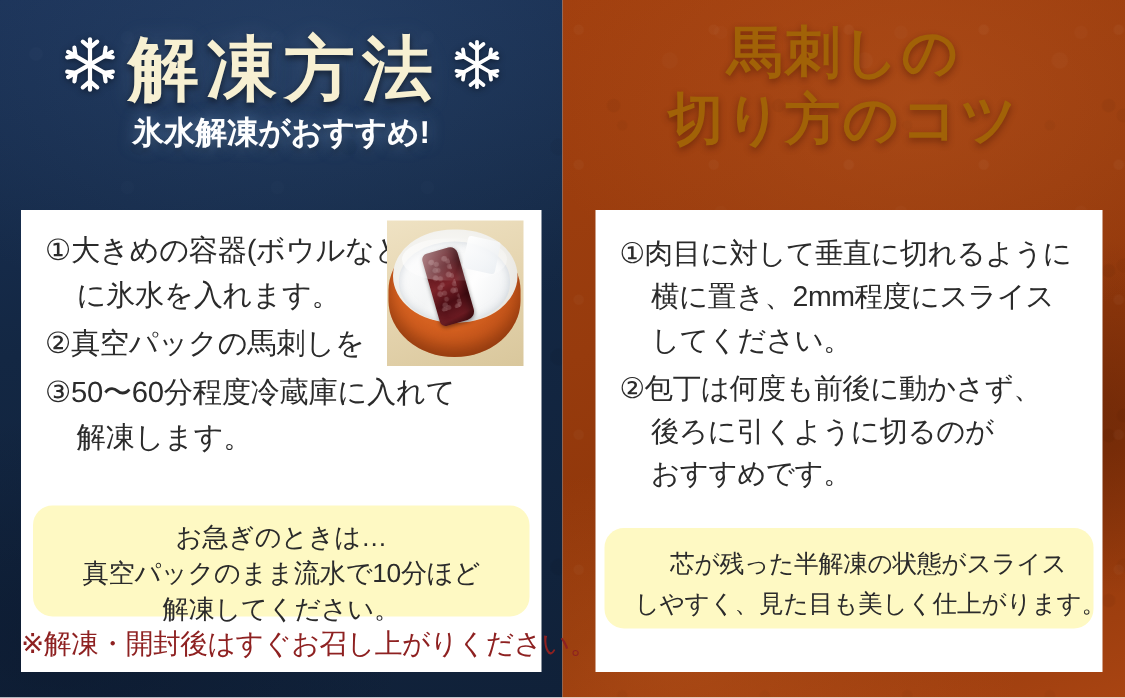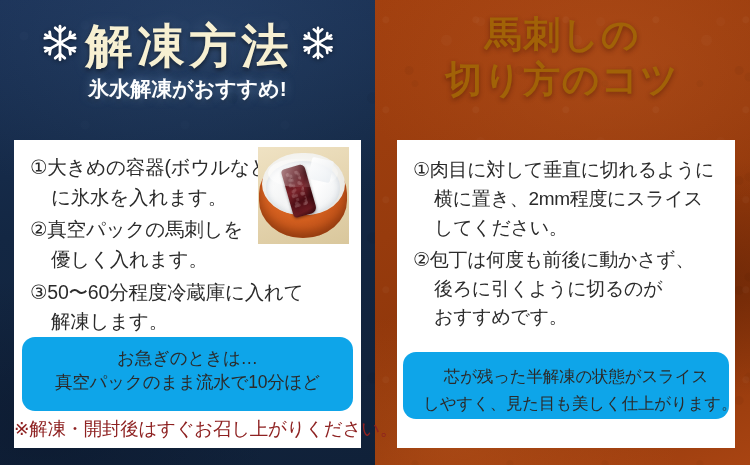--- a/index.html
+++ b/index.html
@@ -247,38 +247,38 @@
     height: 22px;
     background: linear-gradient(135deg, rgba(255,255,255,0.96), rgba(226,232,238,0.6));
     transform: rotate(12deg);
     border-radius: 2px;
   }
 
   
   .note {
     position: absolute;
     box-sizing: border-box;
-    background: #0ea5e9;
+    background: #fef9c3;
     border-radius: 13px;
   }
   .note-left {
     left: 8px;
     top: 197px;
     width: 331px;
     height: 74px;
     text-align: center;
     padding-top: 9px;
   }
   .note-right {
     left: 6px;
     top: 212px;
     width: 326px;
     height: 67px;
-    text-align: center;
-    padding: 11px 0 0 20px;
+    text-align: right;
+    padding: 11px 18px 0 20px;
   }
   .note-line {
     display: block;
     color: #2b2b2b;
     font-size: 17.5px;
     line-height: 1.38;
     letter-spacing: -0.2px;
     white-space: nowrap;
   }
   .note-right .note-line { font-size: 16.5px; line-height: 1.62; }
@@ -357,41 +357,41 @@
 
   <div class="card card-left">
 
     <div class="steps steps-left">
       <div class="step">
         <span class="ln">①大きめの容器(ボウルなど)</span>
         <span class="ln ind">に氷水を入れます。</span>
       </div>
       <div class="step">
         <span class="ln">②真空パックの馬刺しを</span>
-        <span class="ln ind">優しく入れます。</span>
       </div>
       <div class="step">
         <span class="ln">③50〜60分程度冷蔵庫に入れて</span>
         <span class="ln ind">解凍します。</span>
       </div>
     </div>
 
     <div class="photo">
       <div class="bowl-out"></div>
       <div class="bowl-in"></div>
       <div class="wrap-film"></div>
       <div class="meat"></div>
       <div class="meat-spec"></div>
       <div class="film-sheen"></div>
       <div class="film-edge"></div>
     </div>
 
     <div class="note note-left">
       <span class="note-line">お急ぎのときは…</span>
       <span class="note-line">真空パックのまま流水で10分ほど</span>
+      <span class="note-line">解凍してください。</span>
     </div>
 
     <div class="warn">※解凍・開封後はすぐお召し上がりください。</div>
   </div>
 
   <div class="panel panel-right">
     <div class="grain"></div>
   </div>
 
   <div class="hdr hdr-right" style="left:375px;">

